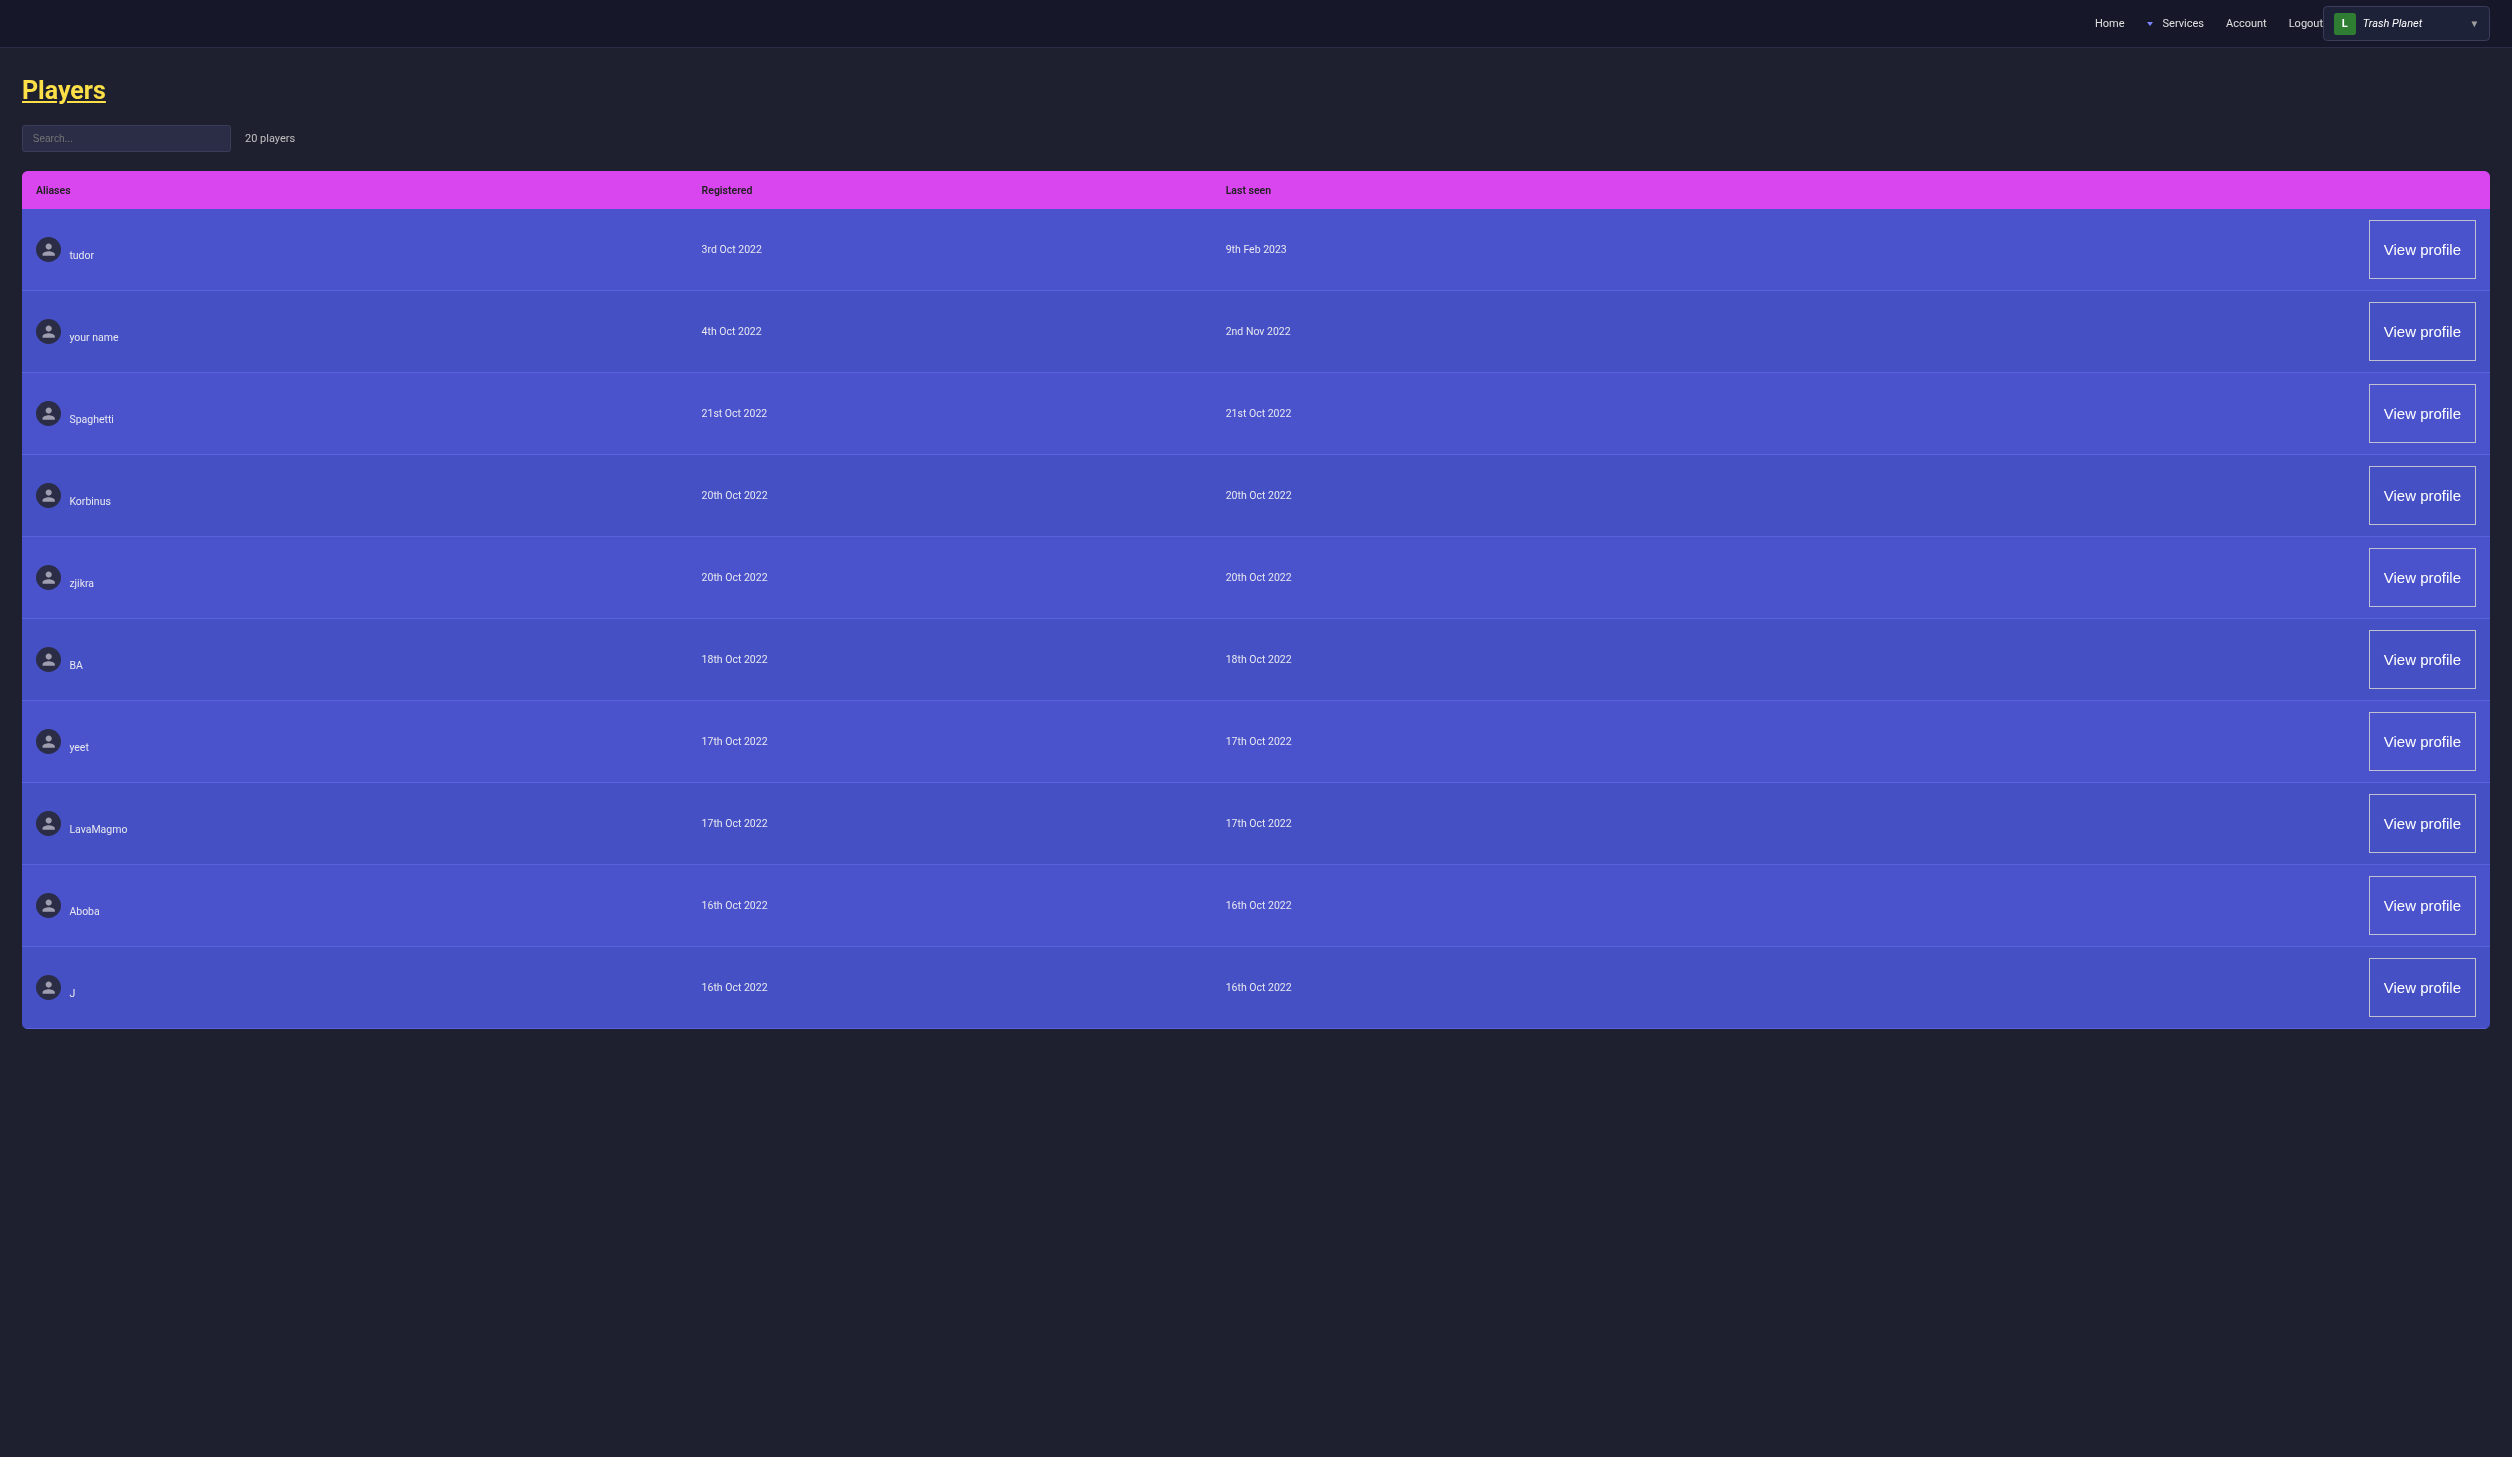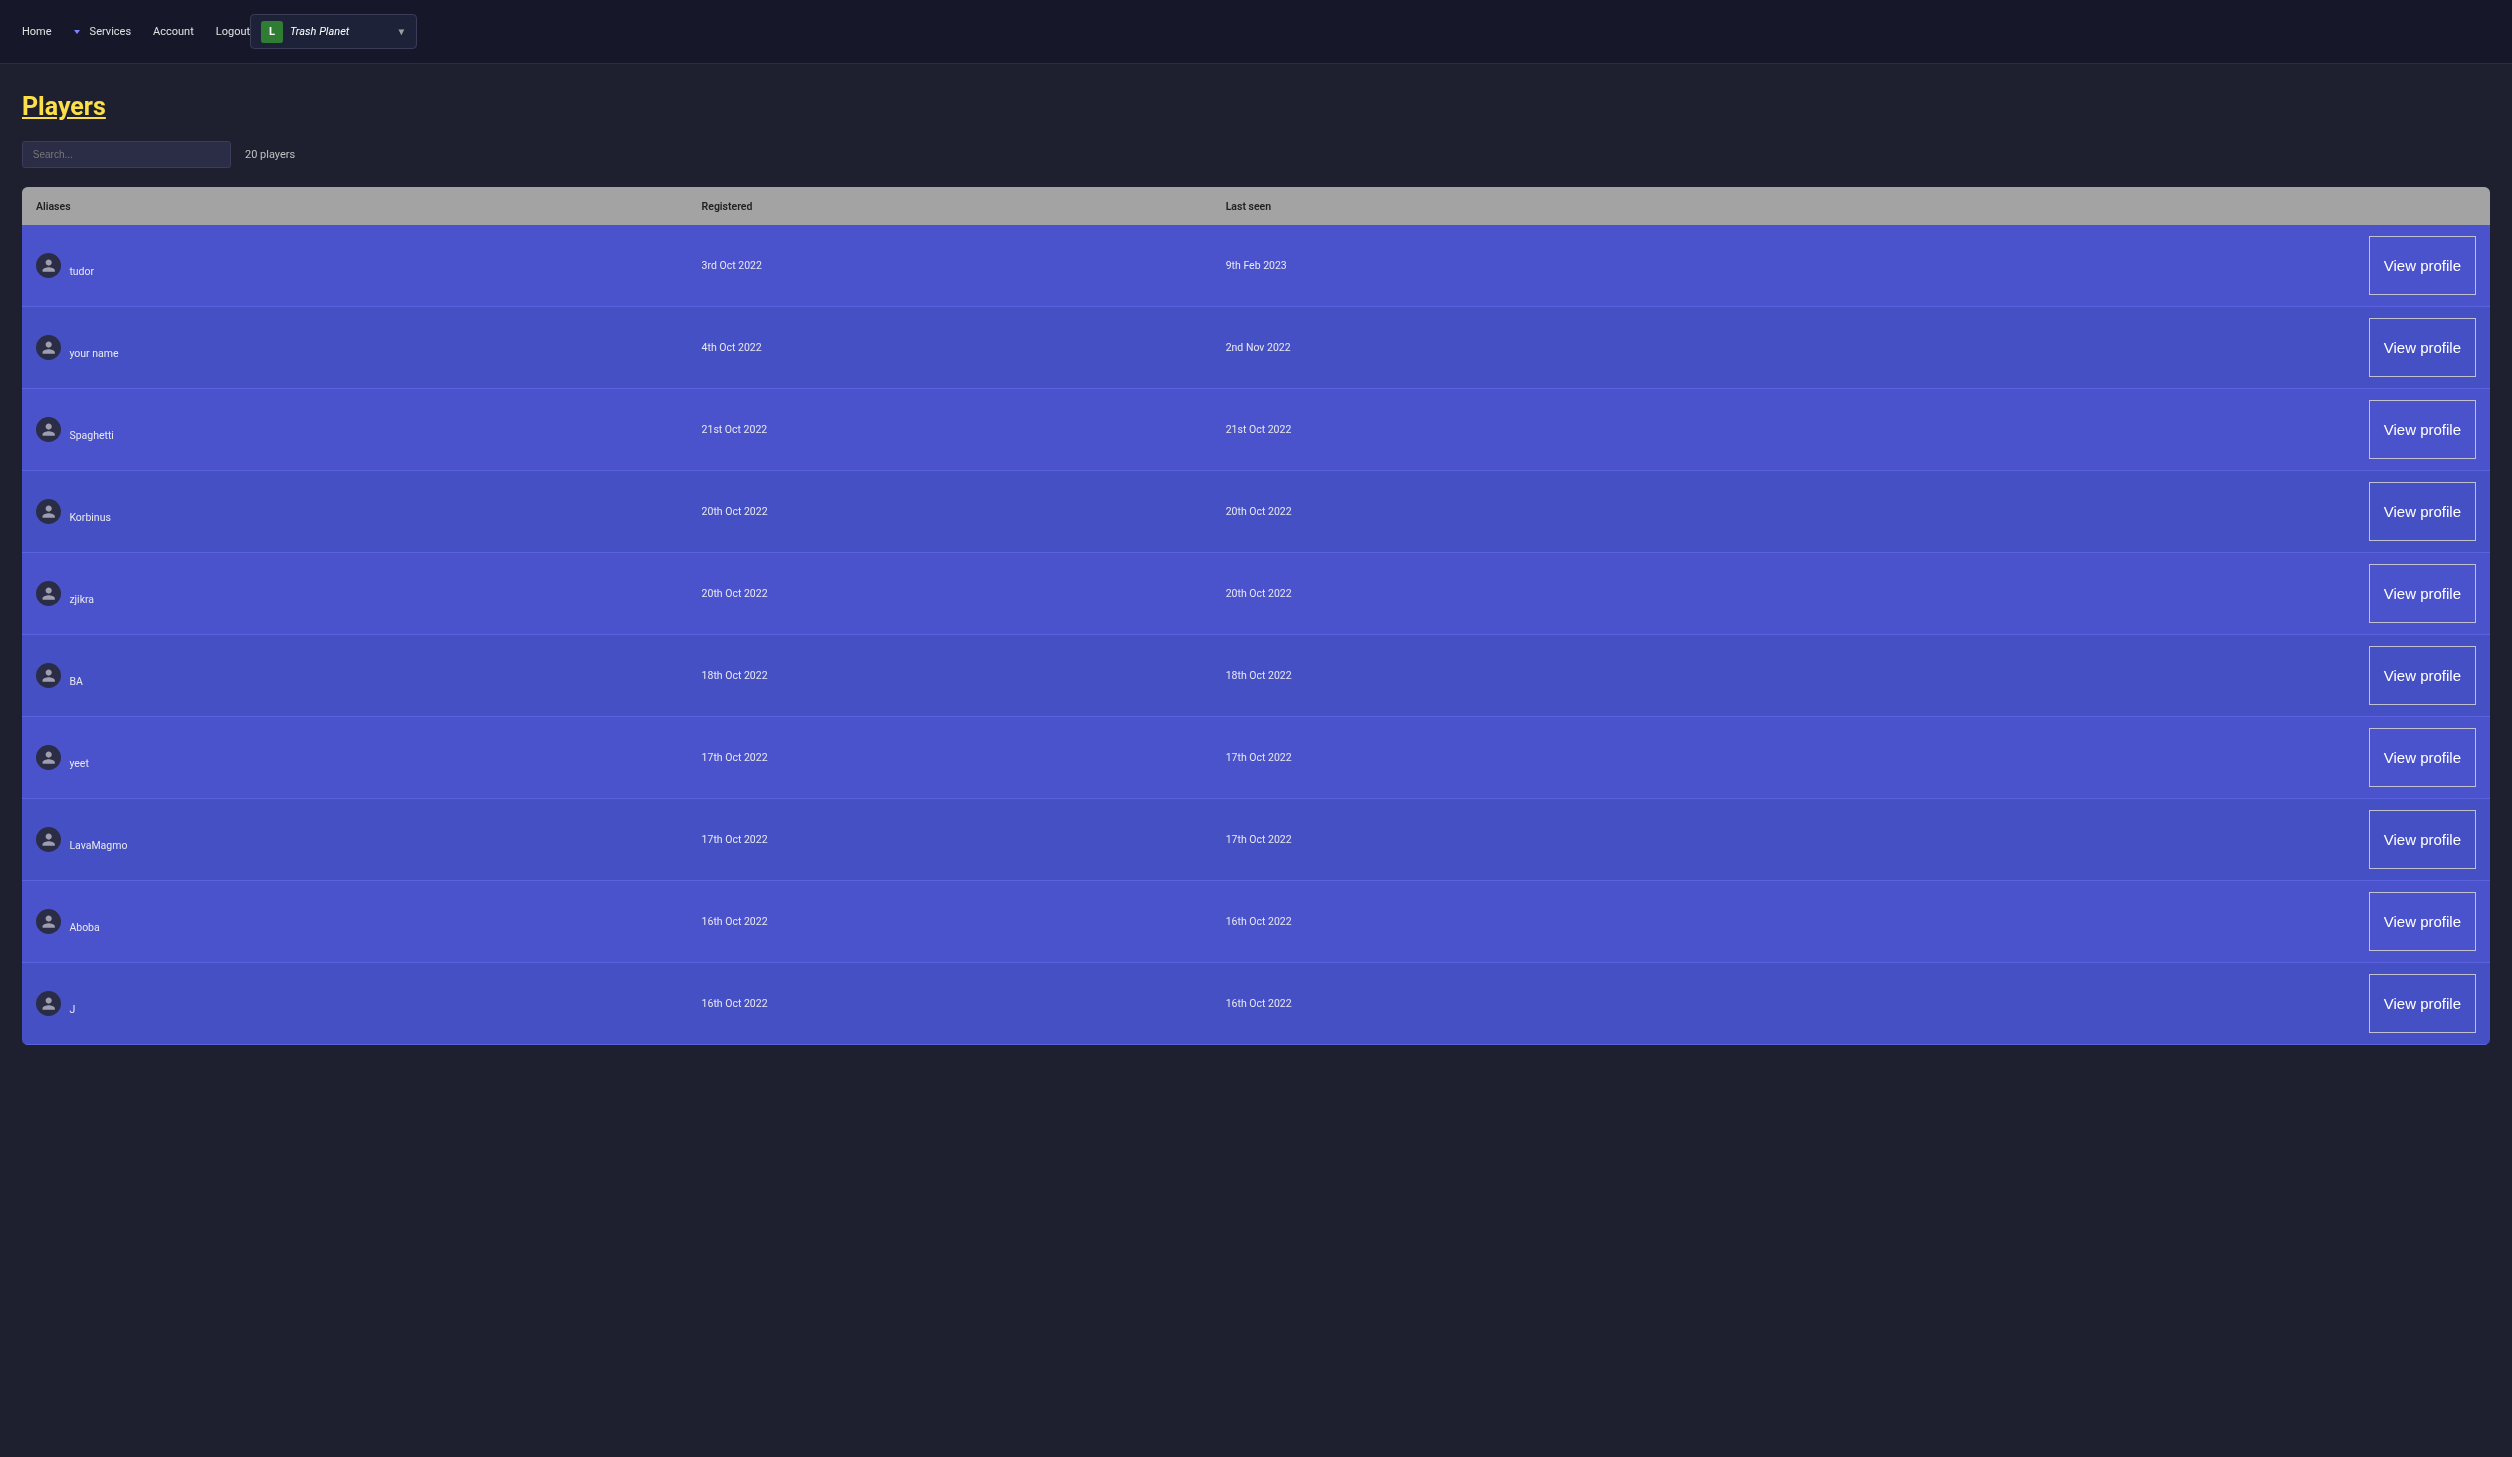--- a/index.html
+++ b/index.html
@@ -13,23 +13,23 @@
       color: #ffffff;
       font-family: -apple-system, BlinkMacSystemFont, 'Segoe UI', Roboto, sans-serif;
       min-height: 100vh;
     }
 
     
     .navbar {
       background-color: #16182a;
       display: flex;
       align-items: center;
-      justify-content: flex-start;
+      justify-content: flex-end;
       padding: 0 22px;
-      height: 64px;
+      height: 48px;
       border-bottom: 0.7px solid #2a2d45;
     }
 
     .nav-links {
       display: flex;
       align-items: center;
       gap: 22px;
     }
 
     .nav-link {
@@ -134,21 +134,21 @@
 
     
     .players-table {
       width: 100%;
       border-collapse: collapse;
       border-radius: 5.6px;
       overflow: hidden;
     }
 
     .table-header {
-      background-color: #a3a3a3;
+      background-color: #d946ef;
       color: #111111;
     }
 
     .table-header th {
       padding: 12.6px 14px;
       text-align: left;
       font-weight: 600;
       font-size: 10.5px;
       color: #222;
     }

